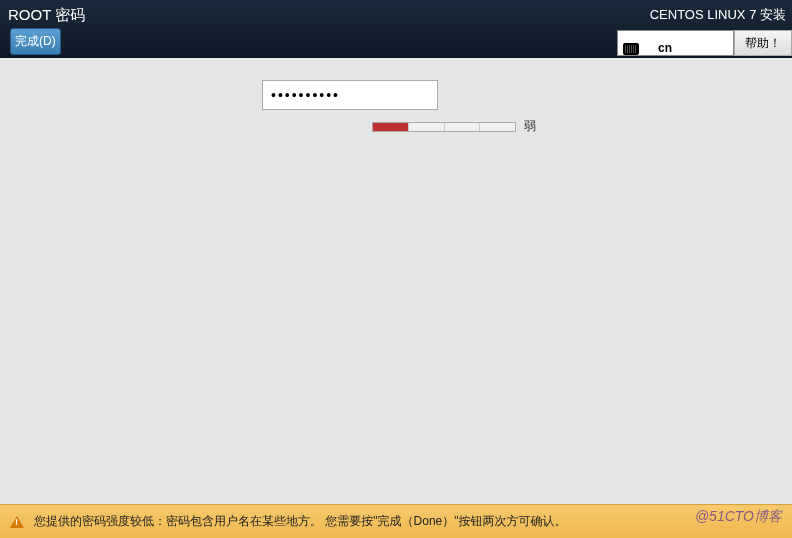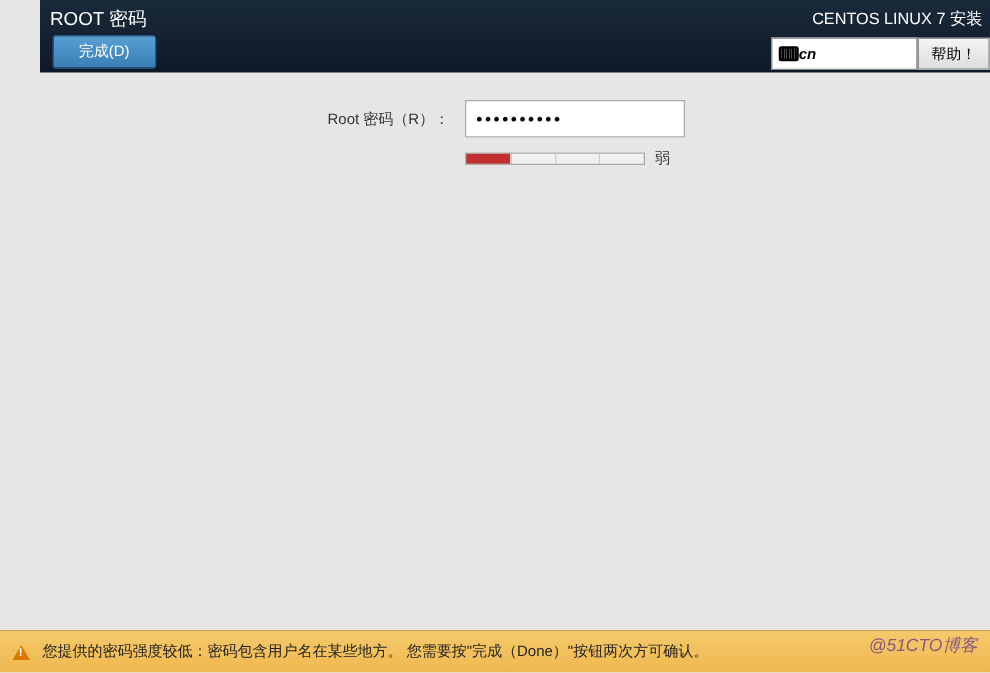--- a/index.html
+++ b/index.html
@@ -8,46 +8,45 @@
     font-family: "Microsoft YaHei", "WenQuanYi Micro Hei", sans-serif;
     background: #e6e6e6;
     overflow: hidden;
     position: relative;
   }
   .header {
     height: 62px;
     background: linear-gradient(to bottom, #1a2a3a 0%, #0d1826 100%);
     position: relative;
     border-bottom: 2px solid #2a5a8a;
-    margin-left: 32px;
   }
   .title {
     position: absolute; left: 8px; top: 6px;
     color: #fff; font-size: 15px; font-weight: 500;
   }
   .done-btn {
     position: absolute; left: 10px; top: 28px;
     background: linear-gradient(to bottom, #5a9fd4, #3a7fb4);
     border: 1px solid #2a5a8a;
     color: #fff; font-size: 12px;
-    padding: 4px 20px; border-radius: 3px;
+    padding: 4px 4px; border-radius: 3px;
     cursor: pointer;
   }
   .header-right {
     position: absolute; right: 6px; top: 6px;
     color: #fff; font-size: 13px;
   }
   .lang-help-row {
     position: absolute; right: 0; top: 30px;
     display: flex; height: 26px;
   }
   .lang-box {
     background: #fff; border: 1px solid #888;
-    display: flex; align-items: center;
-    width: 117px; padding: 0 5px; gap: 0; font-style: italic;
+    display: flex; align-items: flex-end;
+    width: 117px; padding: 0 5px; gap: 19px;
   }
   .kb-icon { width: 16px; height: 12px; background:#000; border-radius:2px; position:relative; }
   .kb-icon::after { content:""; position:absolute; inset:2px; background:
     repeating-linear-gradient(to right,#fff 0 1px,#000 1px 2px),
     repeating-linear-gradient(to bottom,#fff 0 1px,#000 1px 3px); opacity:.3;}
   .lang-code { font-size: 12px; color:#000; font-weight:bold; }
   .help-btn {
     background: linear-gradient(to bottom,#f4f4f4,#ddd);
     border: 1px solid #aaa; font-size:12px;
     padding: 0 10px; cursor:pointer;
@@ -117,21 +116,20 @@
       <span class="lang-code">cn</span>
     </div>
     <button class="help-btn">帮助！</button>
   </div>
 </div>
 
 <div class="main">
   <div class="form-area">
 
     <div class="row">
-      <div class="label">Root 密码（R）：</div>
       <input type="password" class="pwd-input" value="••••••••••" style="">
     </div>
 
     <div class="strength-row">
       <div class="strength-bar">
         <div class="seg fill"></div>
           <div class="seg"></div>
           <div class="seg"></div>
           <div class="seg"></div>
       </div>

